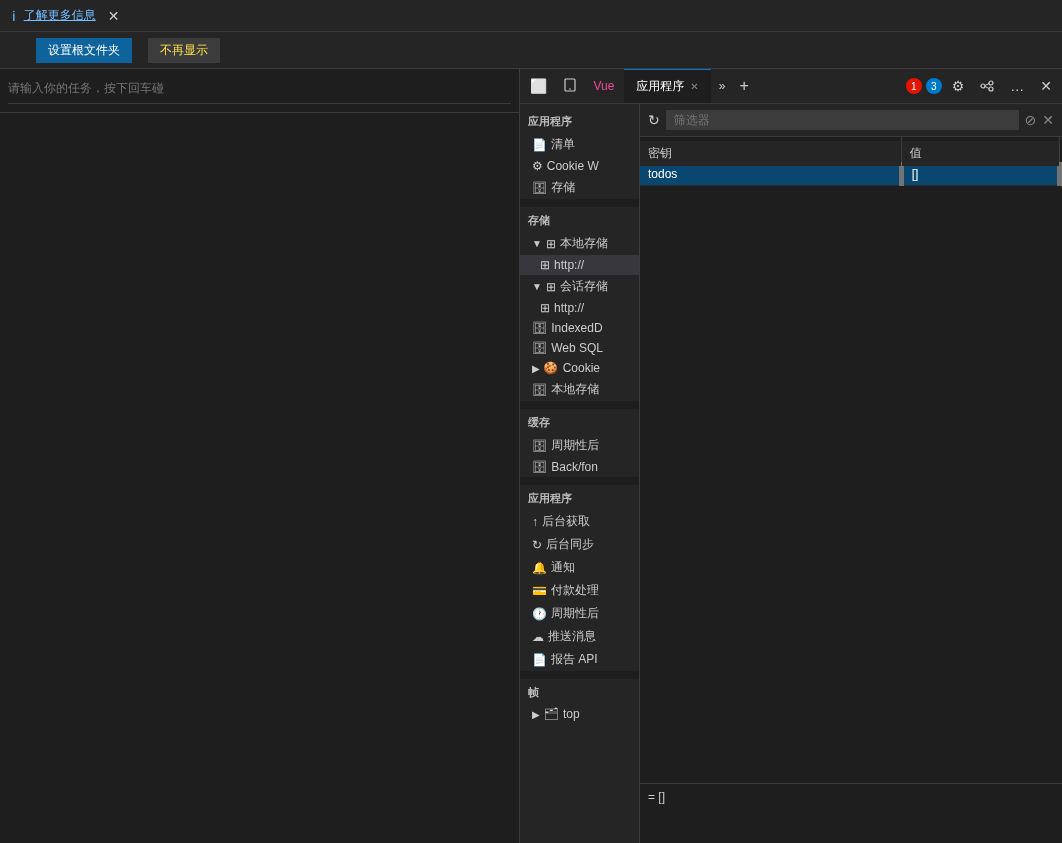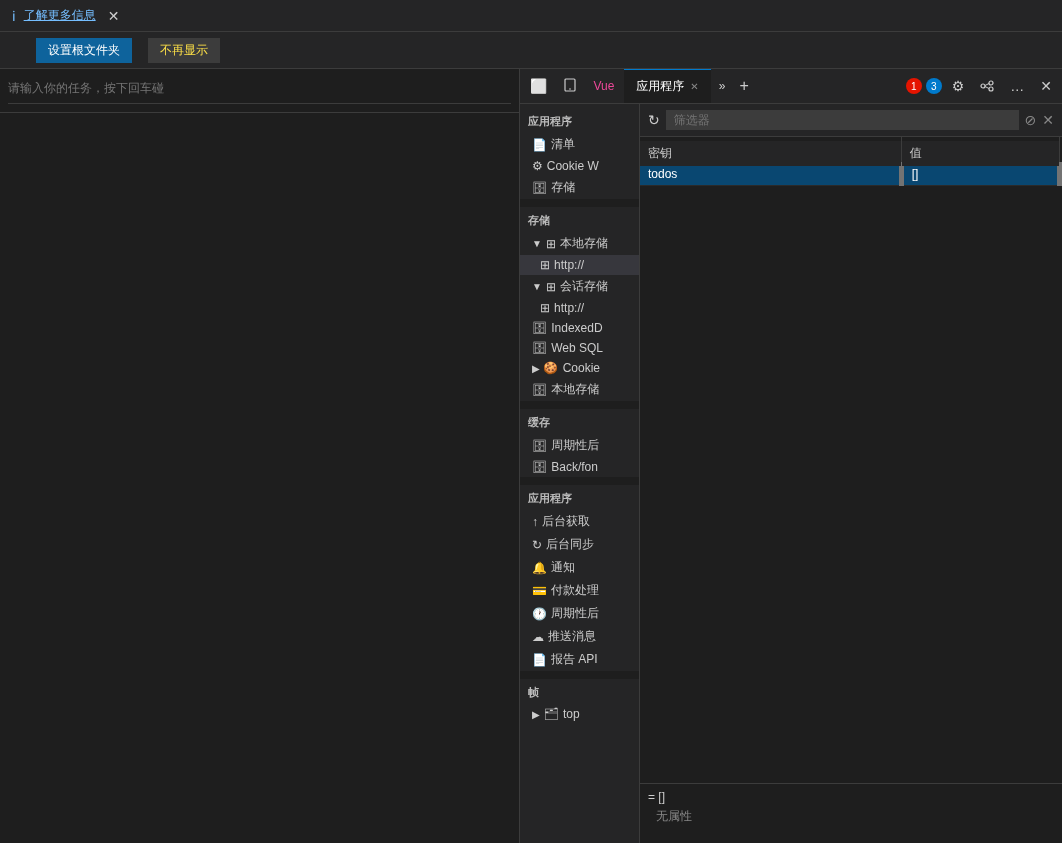--- a/index.html
+++ b/index.html
@@ -552,18 +552,17 @@
             <tr class="selected">
                   <td>todos</td>
                   <td>[]</td>
                 </tr>
               </tbody>
           </table>
         </div>
 
         <div class="bottom-preview">
           <div class="preview-label">= []</div>
-          <div class="preview-empty">无属性</div>
         </div>
       </div>
     </div>
   </div>
 </div>
 
 </body></html>

